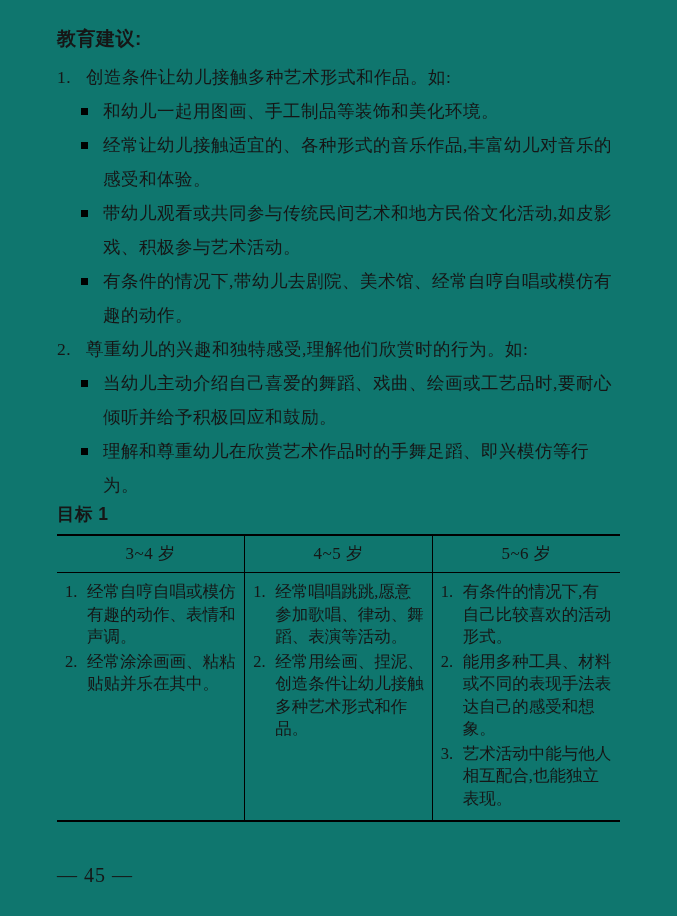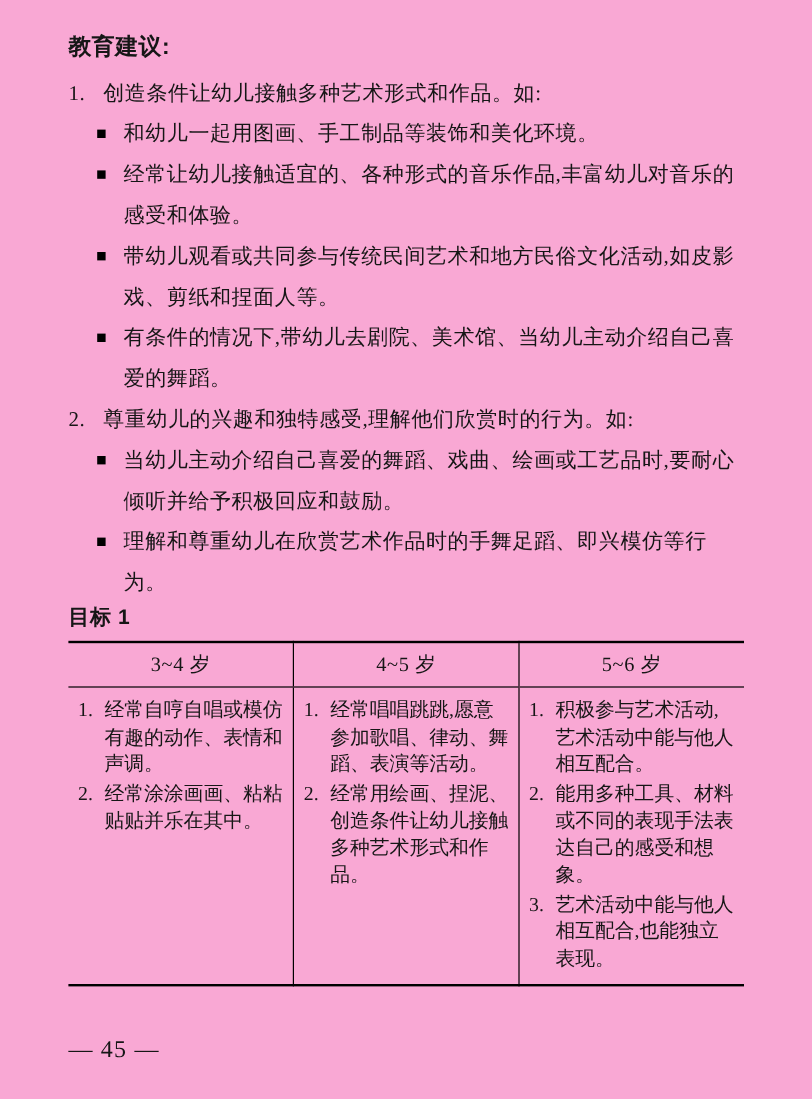--- a/index.html
+++ b/index.html
@@ -5,21 +5,21 @@
   * { margin: 0; padding: 0; box-sizing: border-box; }
   html, body { background: #ffffff; }
   body {
     width: 677px; height: 916px;
     font-family: "Liberation Serif", "DejaVu Serif", serif;
     color: #161616;
     overflow: hidden;
   }
   .page {
     width: 677px; height: 916px;
-    background: #f9a8d4;
+    background: #0f766e;
     padding: 26px 57px 0 57px;
     position: relative;
   }
   .doc-heading {
     font-size: 19px;
     font-weight: bold;
     letter-spacing: 0.5px;
     margin-bottom: 8px;
     font-family: "Liberation Sans", "DejaVu Sans", sans-serif;
   }
@@ -108,25 +108,25 @@
   <div class="bullet-item">
     <span class="bullet-square"></span>
     <span class="txt">和幼儿一起用图画、手工制品等装饰和美化环境。</span>
   </div>
   <div class="bullet-item">
     <span class="bullet-square"></span>
     <span class="txt">经常让幼儿接触适宜的、各种形式的音乐作品,丰富幼儿对音乐的感受和体验。</span>
   </div>
   <div class="bullet-item">
     <span class="bullet-square"></span>
-    <span class="txt">带幼儿观看或共同参与传统民间艺术和地方民俗文化活动,如皮影戏、剪纸和捏面人等。</span>
+    <span class="txt">带幼儿观看或共同参与传统民间艺术和地方民俗文化活动,如皮影戏、积极参与艺术活动。</span>
   </div>
   <div class="bullet-item">
     <span class="bullet-square"></span>
-    <span class="txt">有条件的情况下,带幼儿去剧院、美术馆、当幼儿主动介绍自己喜爱的舞蹈。</span>
+    <span class="txt">有条件的情况下,带幼儿去剧院、美术馆、经常自哼自唱或模仿有趣的动作。</span>
   </div>
 
   <div class="num-item">
     <span class="num">2.</span>
     <span class="txt">尊重幼儿的兴趣和独特感受,理解他们欣赏时的行为。如:</span>
   </div>
 
   <div class="bullet-item">
     <span class="bullet-square"></span>
     <span class="txt">当幼儿主动介绍自己喜爱的舞蹈、戏曲、绘画或工艺品时,要耐心倾听并给予积极回应和鼓励。</span>
@@ -167,21 +167,21 @@
             <span class="ci-txt">经常唱唱跳跳,愿意参加歌唱、律动、舞蹈、表演等活动。</span>
           </div>
           <div class="cell-item">
             <span class="ci-num">2.</span>
             <span class="ci-txt">经常用绘画、捏泥、创造条件让幼儿接触多种艺术形式和作品。</span>
           </div>
         </td>
         <td>
           <div class="cell-item">
             <span class="ci-num">1.</span>
-            <span class="ci-txt">积极参与艺术活动,艺术活动中能与他人相互配合。</span>
+            <span class="ci-txt">有条件的情况下,有自己比较喜欢的活动形式。</span>
           </div>
           <div class="cell-item">
             <span class="ci-num">2.</span>
             <span class="ci-txt">能用多种工具、材料或不同的表现手法表达自己的感受和想象。</span>
           </div>
           <div class="cell-item">
             <span class="ci-num">3.</span>
             <span class="ci-txt">艺术活动中能与他人相互配合,也能独立表现。</span>
           </div>
         </td>

